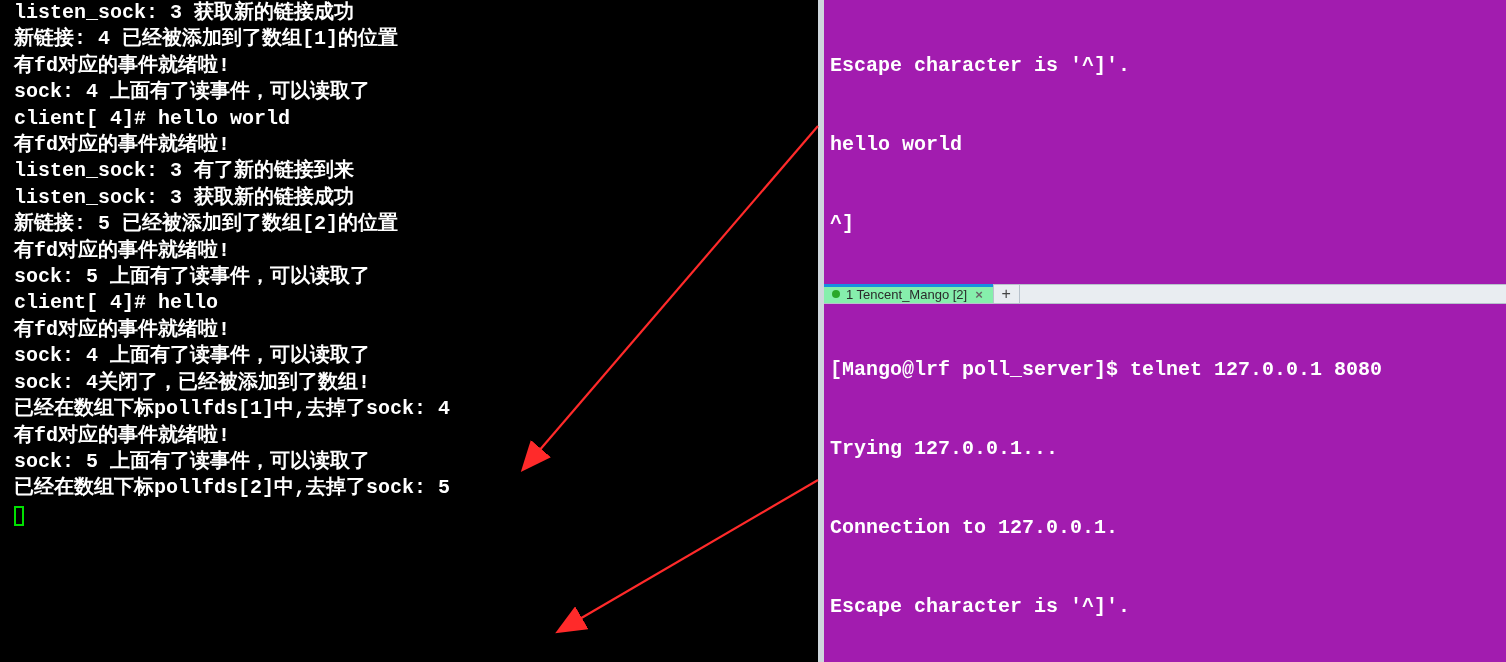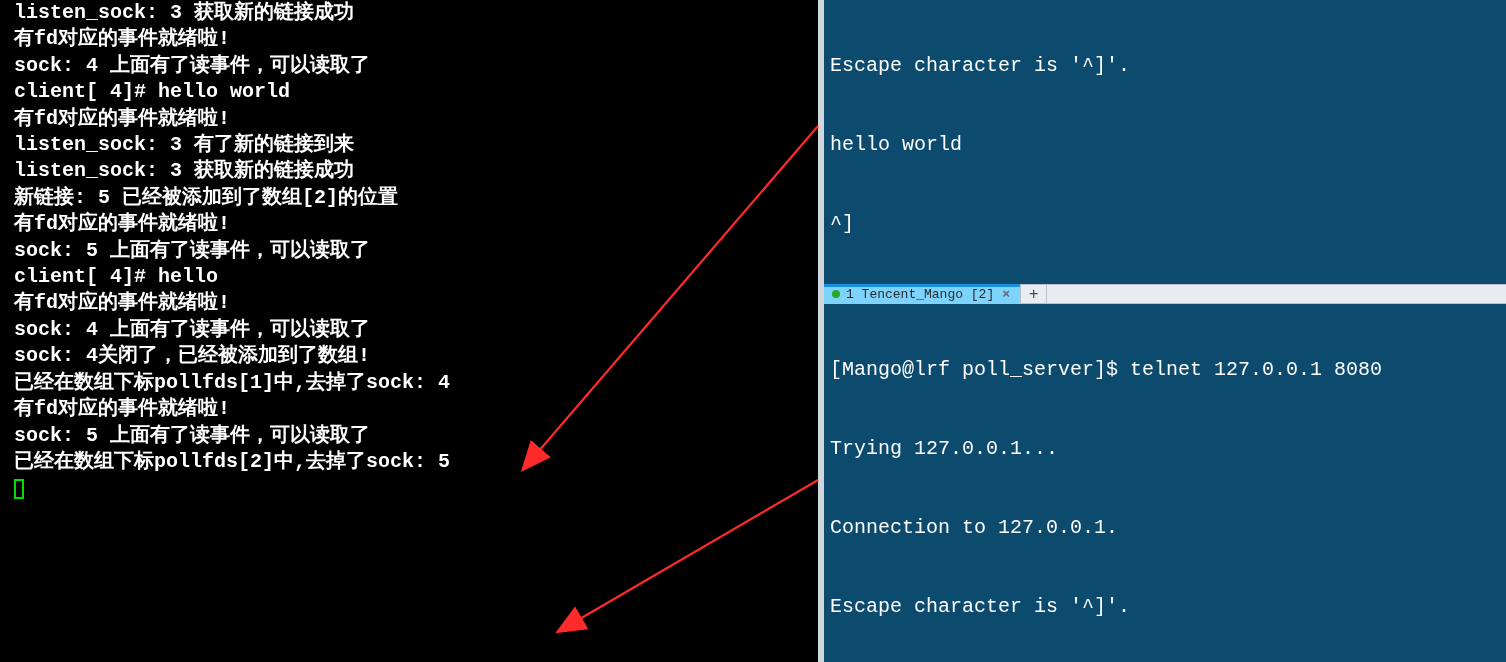--- a/index.html
+++ b/index.html
@@ -3,39 +3,40 @@
 <meta charset="utf-8">
 <style>
   * { box-sizing: border-box; margin: 0; padding: 0; }
   html, body { width: 1506px; height: 662px; overflow: hidden; background: #000; font-family: "Consolas","Courier New",monospace; }
   .root { display: flex; width: 100%; height: 100%; position: relative; }
   .left-pane { width: 818px; height: 662px; background: #000; color: #fff; font-size: 20px; line-height: 26.4px; font-weight: 700; padding: 0 14px; position: relative; overflow: hidden; }
   .left-pane .line { white-space: pre; }
   .cursor-green { display: inline-block; width: 10px; height: 20px; border: 2px solid #00e000; vertical-align: text-bottom; }
   .divider { width: 6px; height: 662px; background: #cfd6dc; }
   .right-col { width: 682px; height: 662px; display: flex; flex-direction: column; }
-  .right-pane { background: #0c4a6e; color: #fff; font-size: 20px; line-height: 26.4px; font-weight: 400; padding: 0 6px; flex: 0 0 auto; white-space: pre; }
+  .right-pane { background: #a21caf; color: #fff; font-size: 20px; line-height: 26.4px; font-weight: 700; padding: 0 6px; flex: 0 0 auto; white-space: pre; }
   .right-top { height: 284px; }
   .right-bottom { flex: 1 1 auto; }
   .tabbar { height: 28px; background: #e9edf1; border-top: 1px solid #b8c2cc; border-bottom: 1px solid #b8c2cc; display: flex; align-items: stretch; font-family: "Segoe UI",Arial,sans-serif; font-size: 13px; font-weight: 400; color: #2b2b2b; }
   .tab { display: flex; align-items: center; gap: 6px; padding: 0 8px; border-right: 1px solid #b8c2cc; background: #e9edf1; cursor: pointer; position: relative; }
-  .tab.active { background: #7dd3fc; font-family: Liberation Mono, monospace; }
+  .tab.active { background: #86efac; }
   .tab.active::before { content: ""; position: absolute; left: 0; right: 0; top: -1px; height: 3px; background: #1790e0; }
   .tab .dot { width: 8px; height: 8px; background: #2aa82a; border-radius: 50%; display: inline-block; }
   .tab .close { color: #666; font-weight: 700; padding: 0 2px; }
   .tab-add { width: 26px; display: flex; align-items: center; justify-content: center; border-right: 1px solid #b8c2cc; cursor: pointer; color: #444; font-size: 16px; }
   
   .arrow-svg { position: absolute; top: 0; left: 0; width: 1506px; height: 662px; pointer-events: none; }
 </style>
 </head>
 <body>
 
 <div class="root">
   <div class="left-pane">
     <div class="line">listen_sock: 3 获取新的链接成功</div>
+    <div class="line">新链接: 4 已经被添加到了数组[1]的位置</div>
     <div class="line">有fd对应的事件就绪啦!</div>
     <div class="line">sock: 4 上面有了读事件，可以读取了</div>
     <div class="line">client[ 4]# hello world</div>
     <div class="line"></div>
     <div class="line">有fd对应的事件就绪啦!</div>
     <div class="line">listen_sock: 3 有了新的链接到来</div>
     <div class="line">listen_sock: 3 获取新的链接成功</div>
     <div class="line">新链接: 5 已经被添加到了数组[2]的位置</div>
     <div class="line">有fd对应的事件就绪啦!</div>
     <div class="line">sock: 5 上面有了读事件，可以读取了</div>

